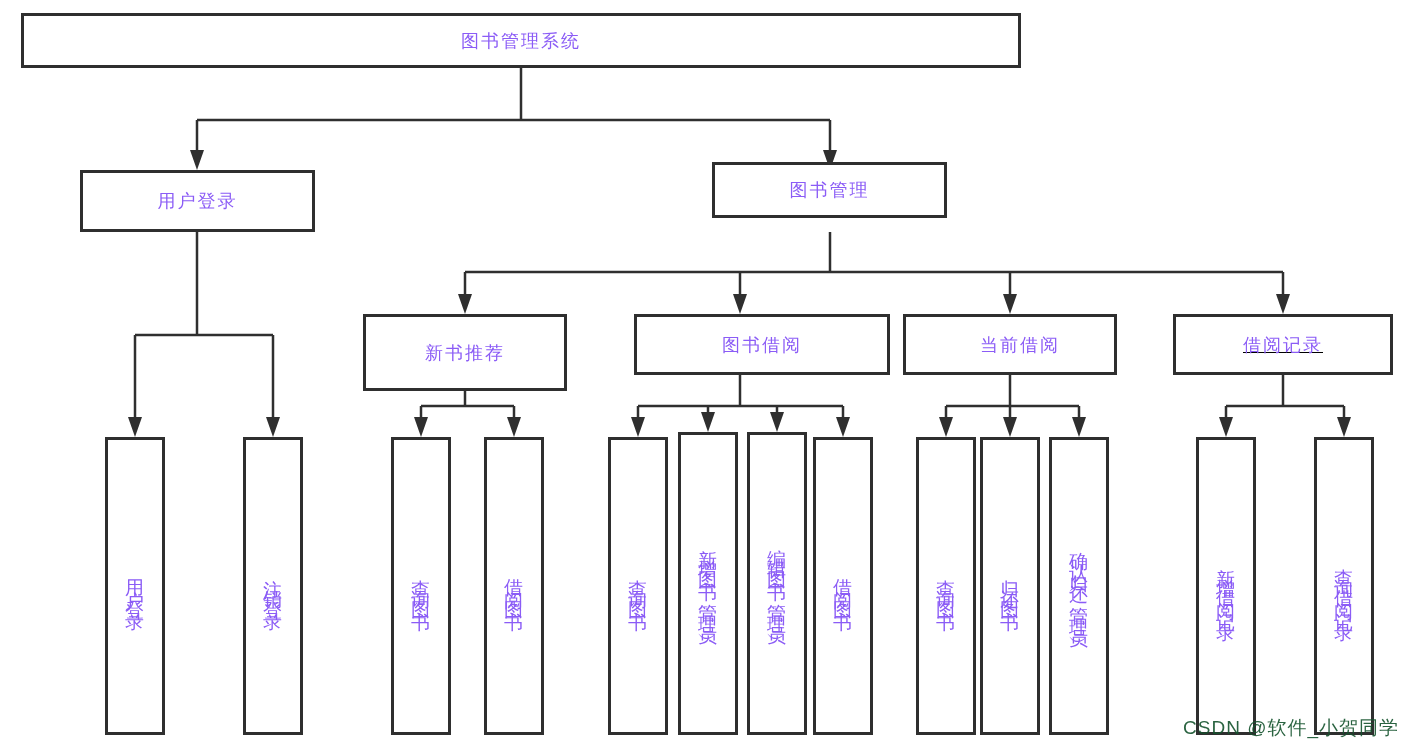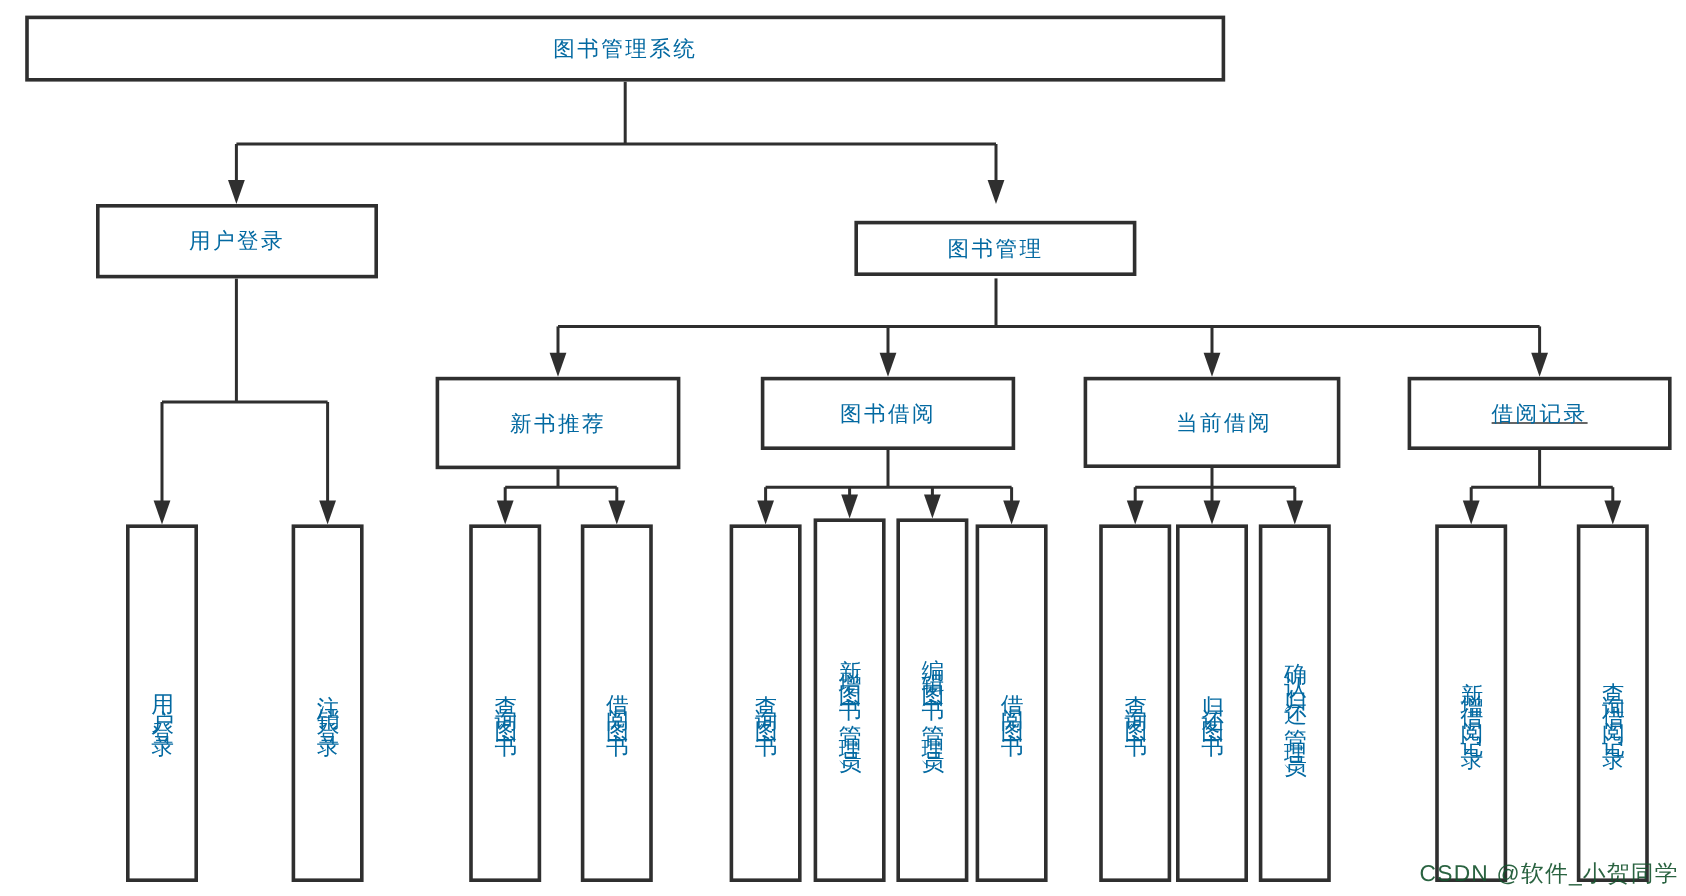--- a/index.html
+++ b/index.html
@@ -3,21 +3,21 @@
 <meta charset="utf-8">
 <style>
   html, body { margin: 0; padding: 0; background: #ffffff; }
   body { width: 1405px; height: 747px; overflow: hidden;
          font-family: "Liberation Sans", sans-serif; }
   #canvas { position: relative; width: 1405px; height: 747px; background: #ffffff; }
   #wires { position: absolute; left: 0; top: 0; z-index: 0; }
   .box { position: absolute; box-sizing: border-box; background: #ffffff;
          border: 3px solid #2f2f2f; display: flex; align-items: center;
          justify-content: center; z-index: 1; }
-  .box .lbl { color: #0369a1; font-size: 18px; letter-spacing: 2px; white-space: nowrap; }
+  .box .lbl { color: #8b5cf6; font-size: 18px; letter-spacing: 2px; white-space: nowrap; }
   .vbox .lbl { writing-mode: vertical-rl; text-orientation: mixed;
                font-size: 19px; letter-spacing: 11px; line-height: 1; }
   #watermark { position: absolute; right: 6px; bottom: 6px; z-index: 2;
                font-size: 19px; letter-spacing: 1px; opacity: 0.9; }
 </style>
 </head>
 <body>
 
 <div id="canvas">
   <svg id="wires" width="1405" height="747">
@@ -74,30 +74,30 @@
       <line x1="1344" y1="406" x2="1344" y2="422" stroke="#2f2f2f" stroke-width="2.5"></line>
       <polygon points="1337,417 1351,417 1344,437" fill="#2f2f2f"></polygon>
     </svg>
   <div id="watermark" title="CSDN @软件_小贺同学" style="color: #14532d;">CSDN @软件_小贺同学</div>
 <div class="box" style="left: 21px; top: 13px; width: 1000px; height: 55px;">
       <span class="lbl">图书管理系统</span>
     </div>
     <div class="box" style="left: 80px; top: 170px; width: 235px; height: 62px;">
       <span class="lbl">用户登录</span>
     </div>
-    <div class="box" style="left: 712px; top: 184px; width: 235px; height: 46px;">
+    <div class="box" style="left: 712px; top: 162px; width: 235px; height: 56px;">
       <span class="lbl">图书管理</span>
     </div>
     <div class="box" style="left: 363px; top: 314px; width: 204px; height: 77px;">
       <span class="lbl">新书推荐</span>
     </div>
-    <div class="box" style="left: 634px; top: 314px; width: 212px; height: 61px;">
+    <div class="box" style="left: 634px; top: 314px; width: 256px; height: 61px;">
       <span class="lbl">图书借阅</span>
     </div>
-    <div class="box" style="left: 903px; top: 314px; width: 214px; height: 76px; padding-left: 20px;">
+    <div class="box" style="left: 903px; top: 314px; width: 214px; height: 61px; padding-left: 20px;">
       <span class="lbl">当前借阅</span>
     </div>
     <div class="box" style="left: 1173px; top: 314px; width: 220px; height: 61px; text-decoration: underline;">
       <span class="lbl">借阅记录</span>
     </div>
     <div class="box vbox" style="left: 105px; top: 437px; width: 60px; height: 298px;">
       <span class="lbl">用户登录</span>
     </div>
     <div class="box vbox" style="left: 243px; top: 437px; width: 60px; height: 298px;">
       <span class="lbl">注销登录</span>

